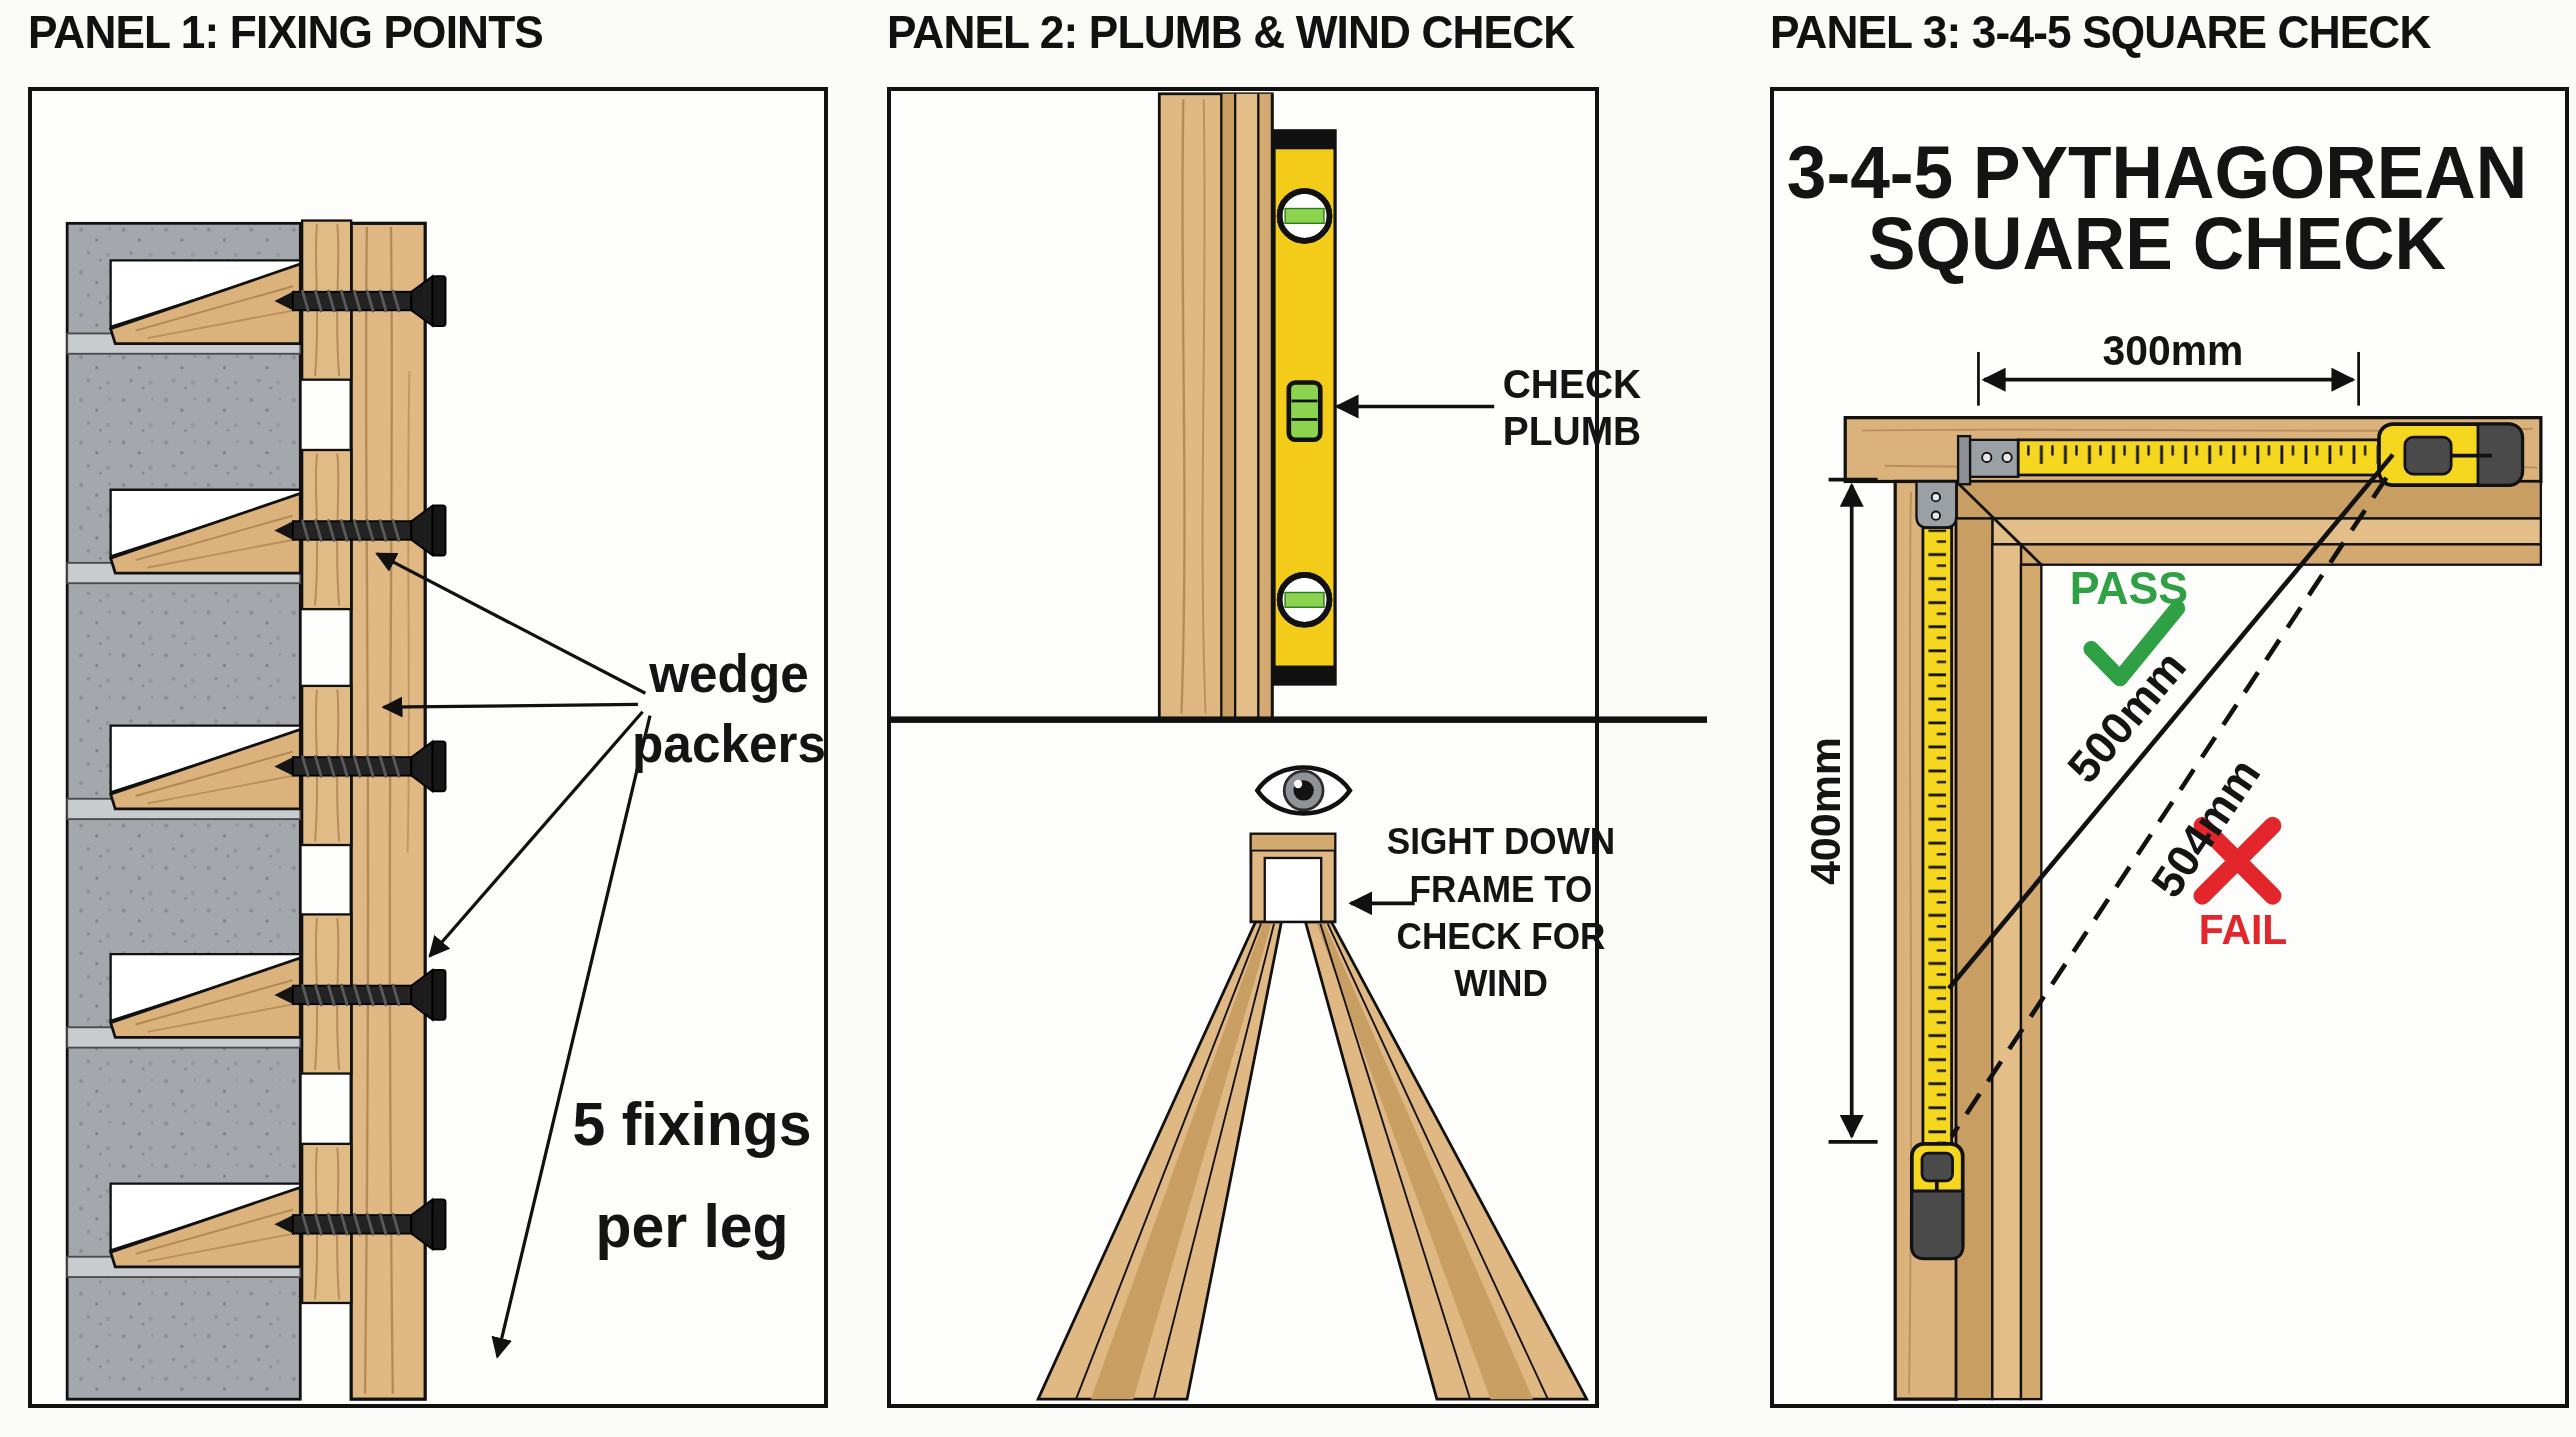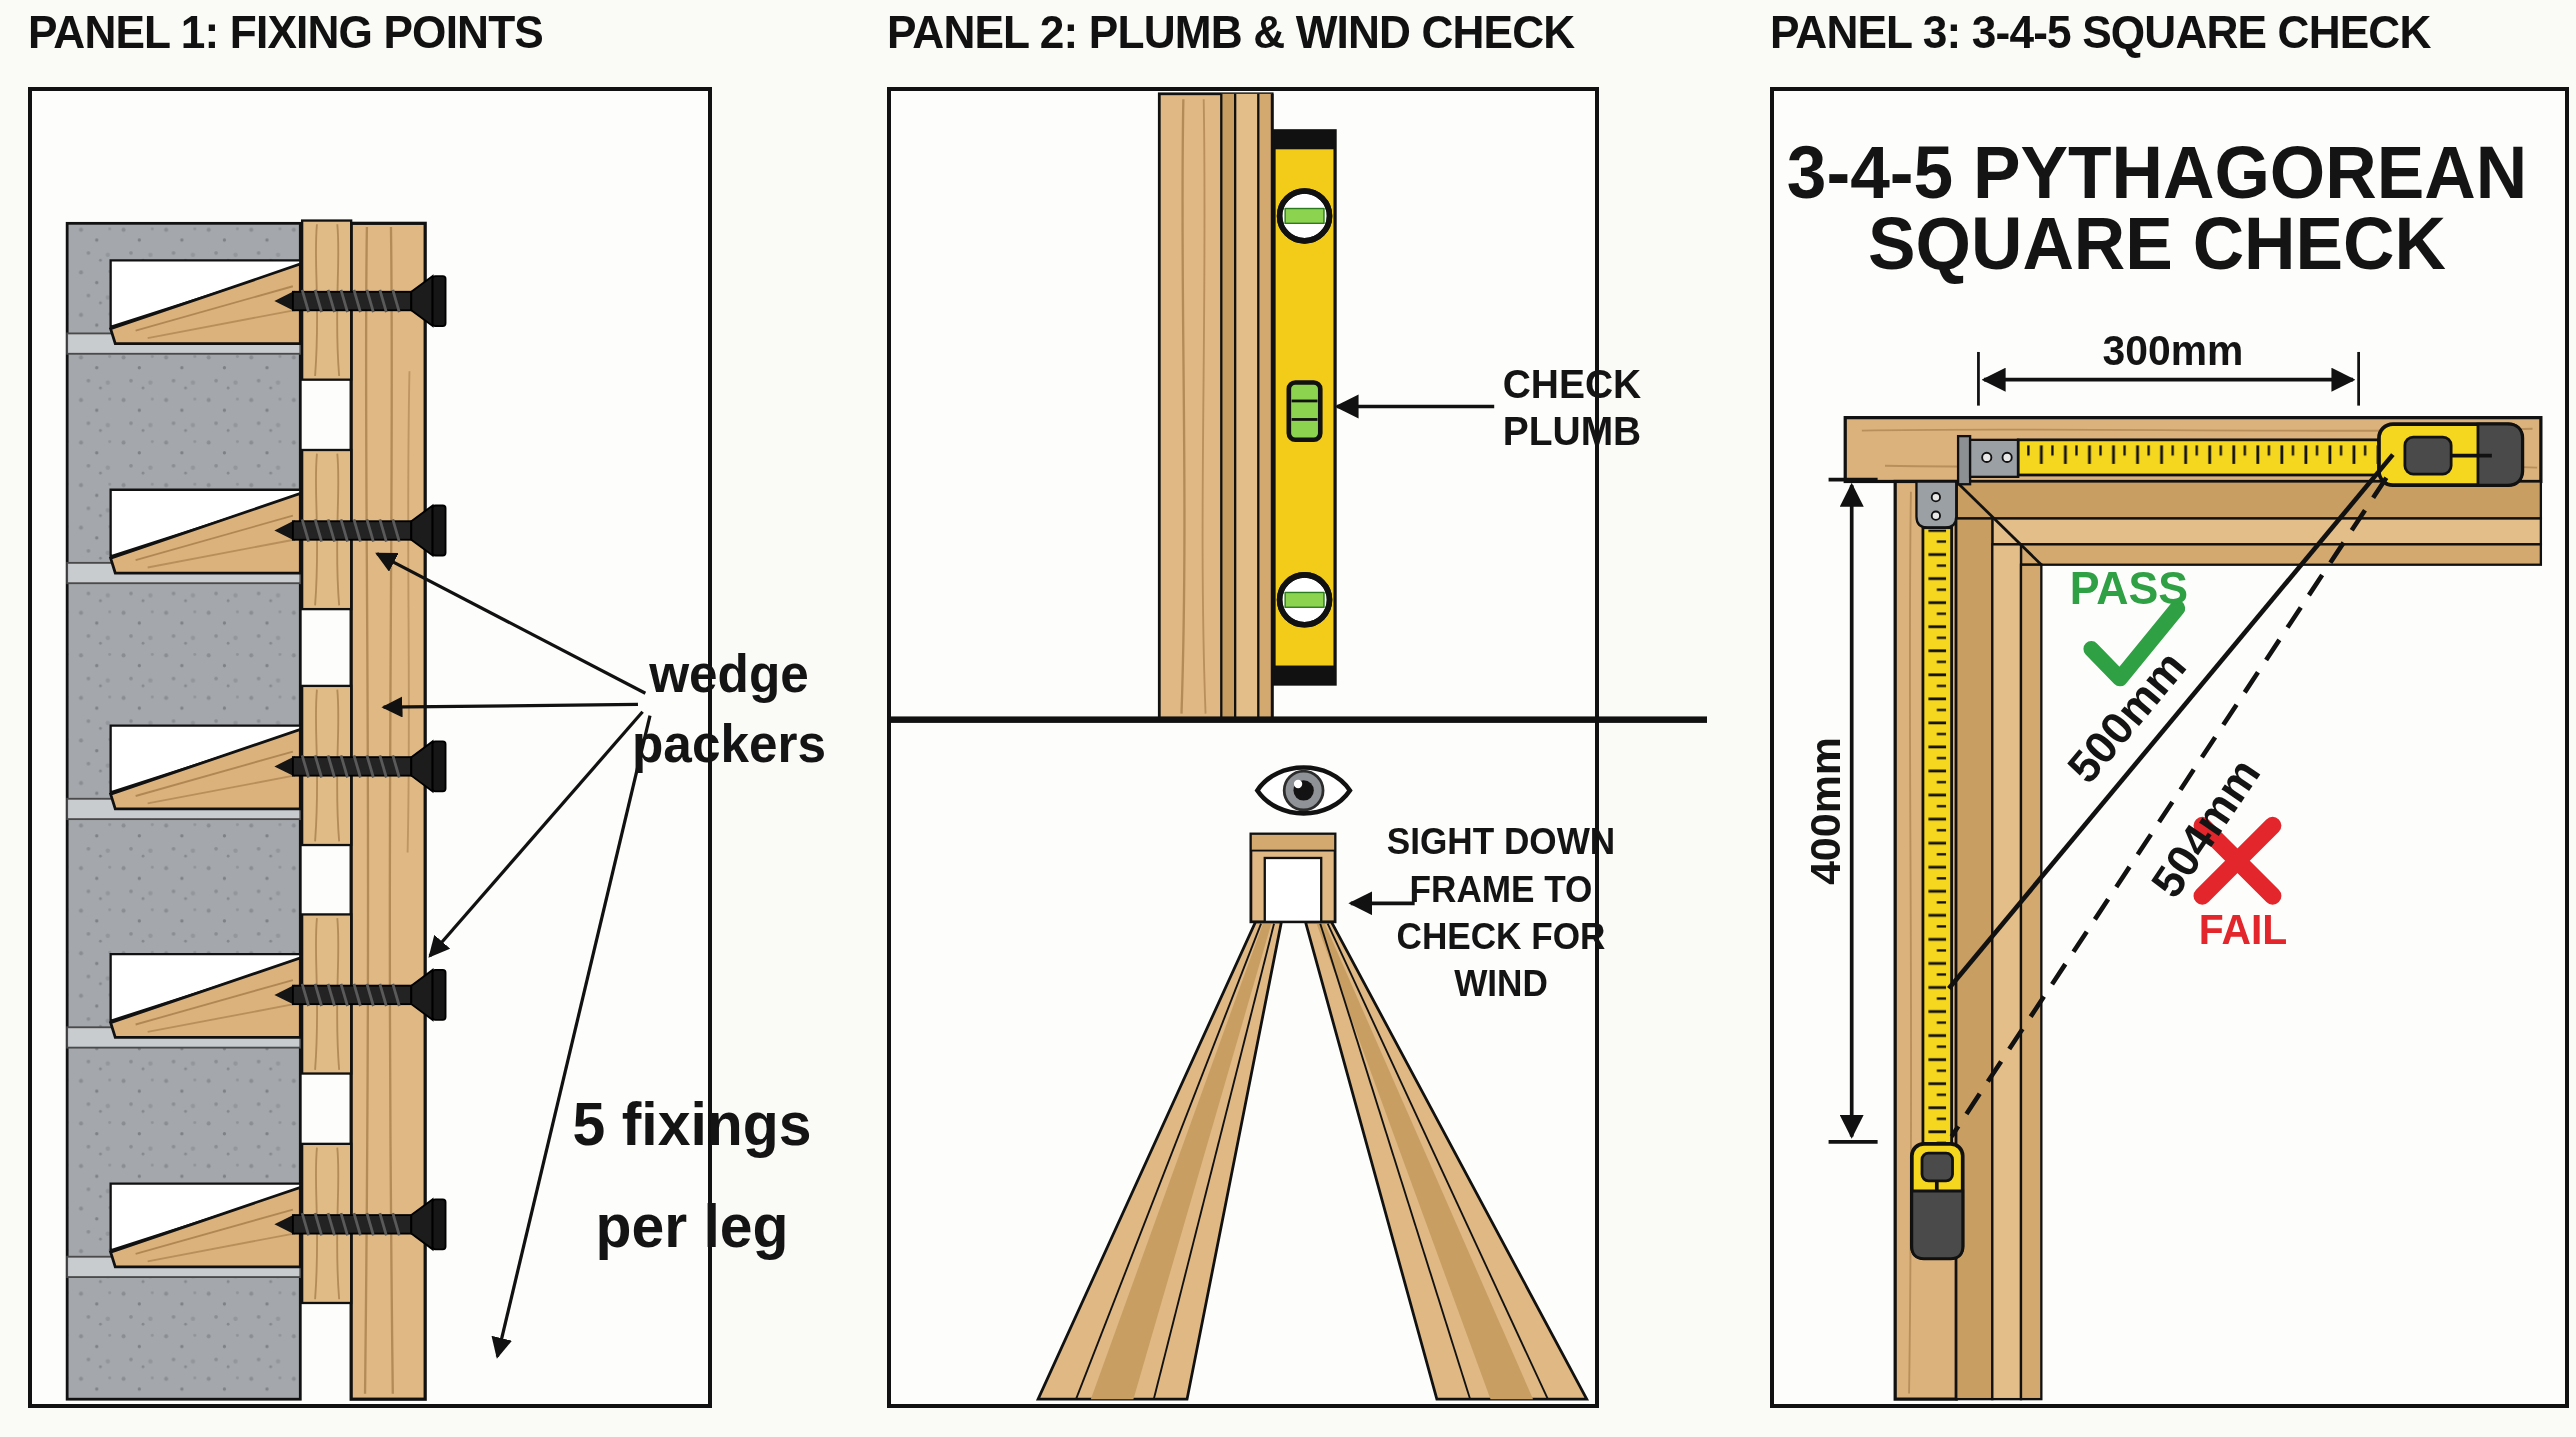--- a/index.html
+++ b/index.html
@@ -28,21 +28,21 @@
   .green{color:#2FA043;}
   .red{color:#E2262B;}
 </style>
 </head>
 <body>
 
 <div class="panel-title" style="left:28px">PANEL 1: FIXING POINTS</div>
 <div class="panel-title" style="left:887px">PANEL 2: PLUMB &amp; WIND CHECK</div>
 <div class="panel-title" style="left:1770px">PANEL 3: 3-4-5 SQUARE CHECK</div>
 
-<div class="panel-box" style="left:28px;width:684px">
+<div class="panel-box" style="left:28px;width:800px">
   <svg width="791" height="1311" viewBox="0 0 855 1411">
     <defs>
       <pattern id="speck" width="46" height="46" patternUnits="userSpaceOnUse">
         <rect width="46" height="46" fill="#A4A8AC"></rect>
         <circle cx="7" cy="9" r="2.2" fill="#8A8E92"></circle>
         <circle cx="24" cy="20" r="1.8" fill="#7E8286"></circle>
         <circle cx="38" cy="8" r="1.6" fill="#909498"></circle>
         <circle cx="15" cy="34" r="2.0" fill="#8A8E92"></circle>
         <circle cx="36" cy="36" r="2.4" fill="#93979B"></circle>
         <circle cx="28" cy="42" r="1.5" fill="#85898D"></circle>

